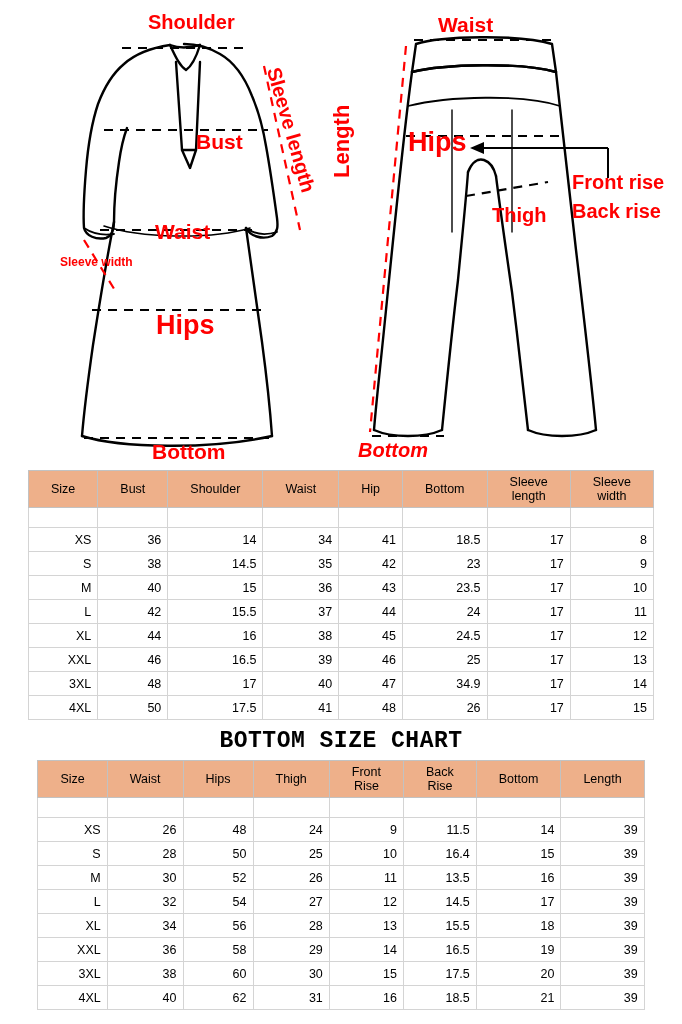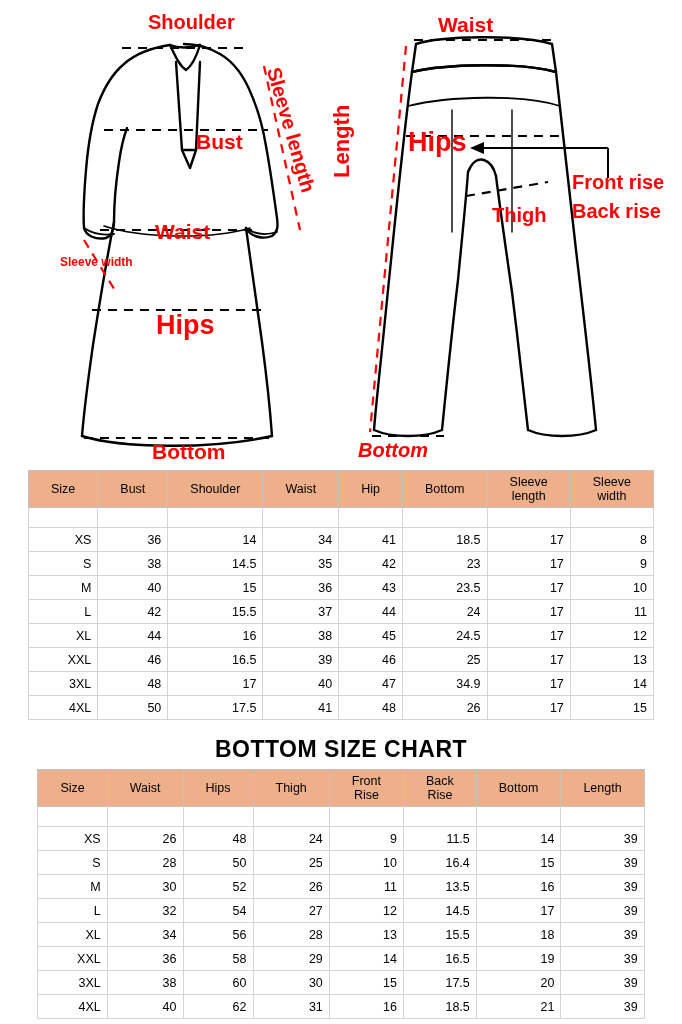--- a/index.html
+++ b/index.html
@@ -296,21 +296,21 @@
         <td class="num">17.5</td>
         <td class="num">41</td>
         <td class="num">48</td>
         <td class="num">26</td>
         <td class="num">17</td>
         <td class="num">15</td>
       </tr>
     </tbody>
   </table>
 
-  <div class="chart-title" style="margin-top:16px;">BOTTOM SIZE CHART</div>
+  <div class="chart-title" style="margin-top:8px;font-family:Liberation Mono, monospace;">BOTTOM SIZE CHART</div>
   <table class="bottom">
     <thead>
       <tr>
         <th style="width:62px">Size</th>
         <th style="width:72px">Waist</th>
         <th style="width:72px">Hips</th>
         <th style="width:66px">Thigh</th>
         <th style="width:86px">Front Rise</th>
         <th style="width:82px">Back Rise</th>
         <th style="width:70px">Bottom</th>

